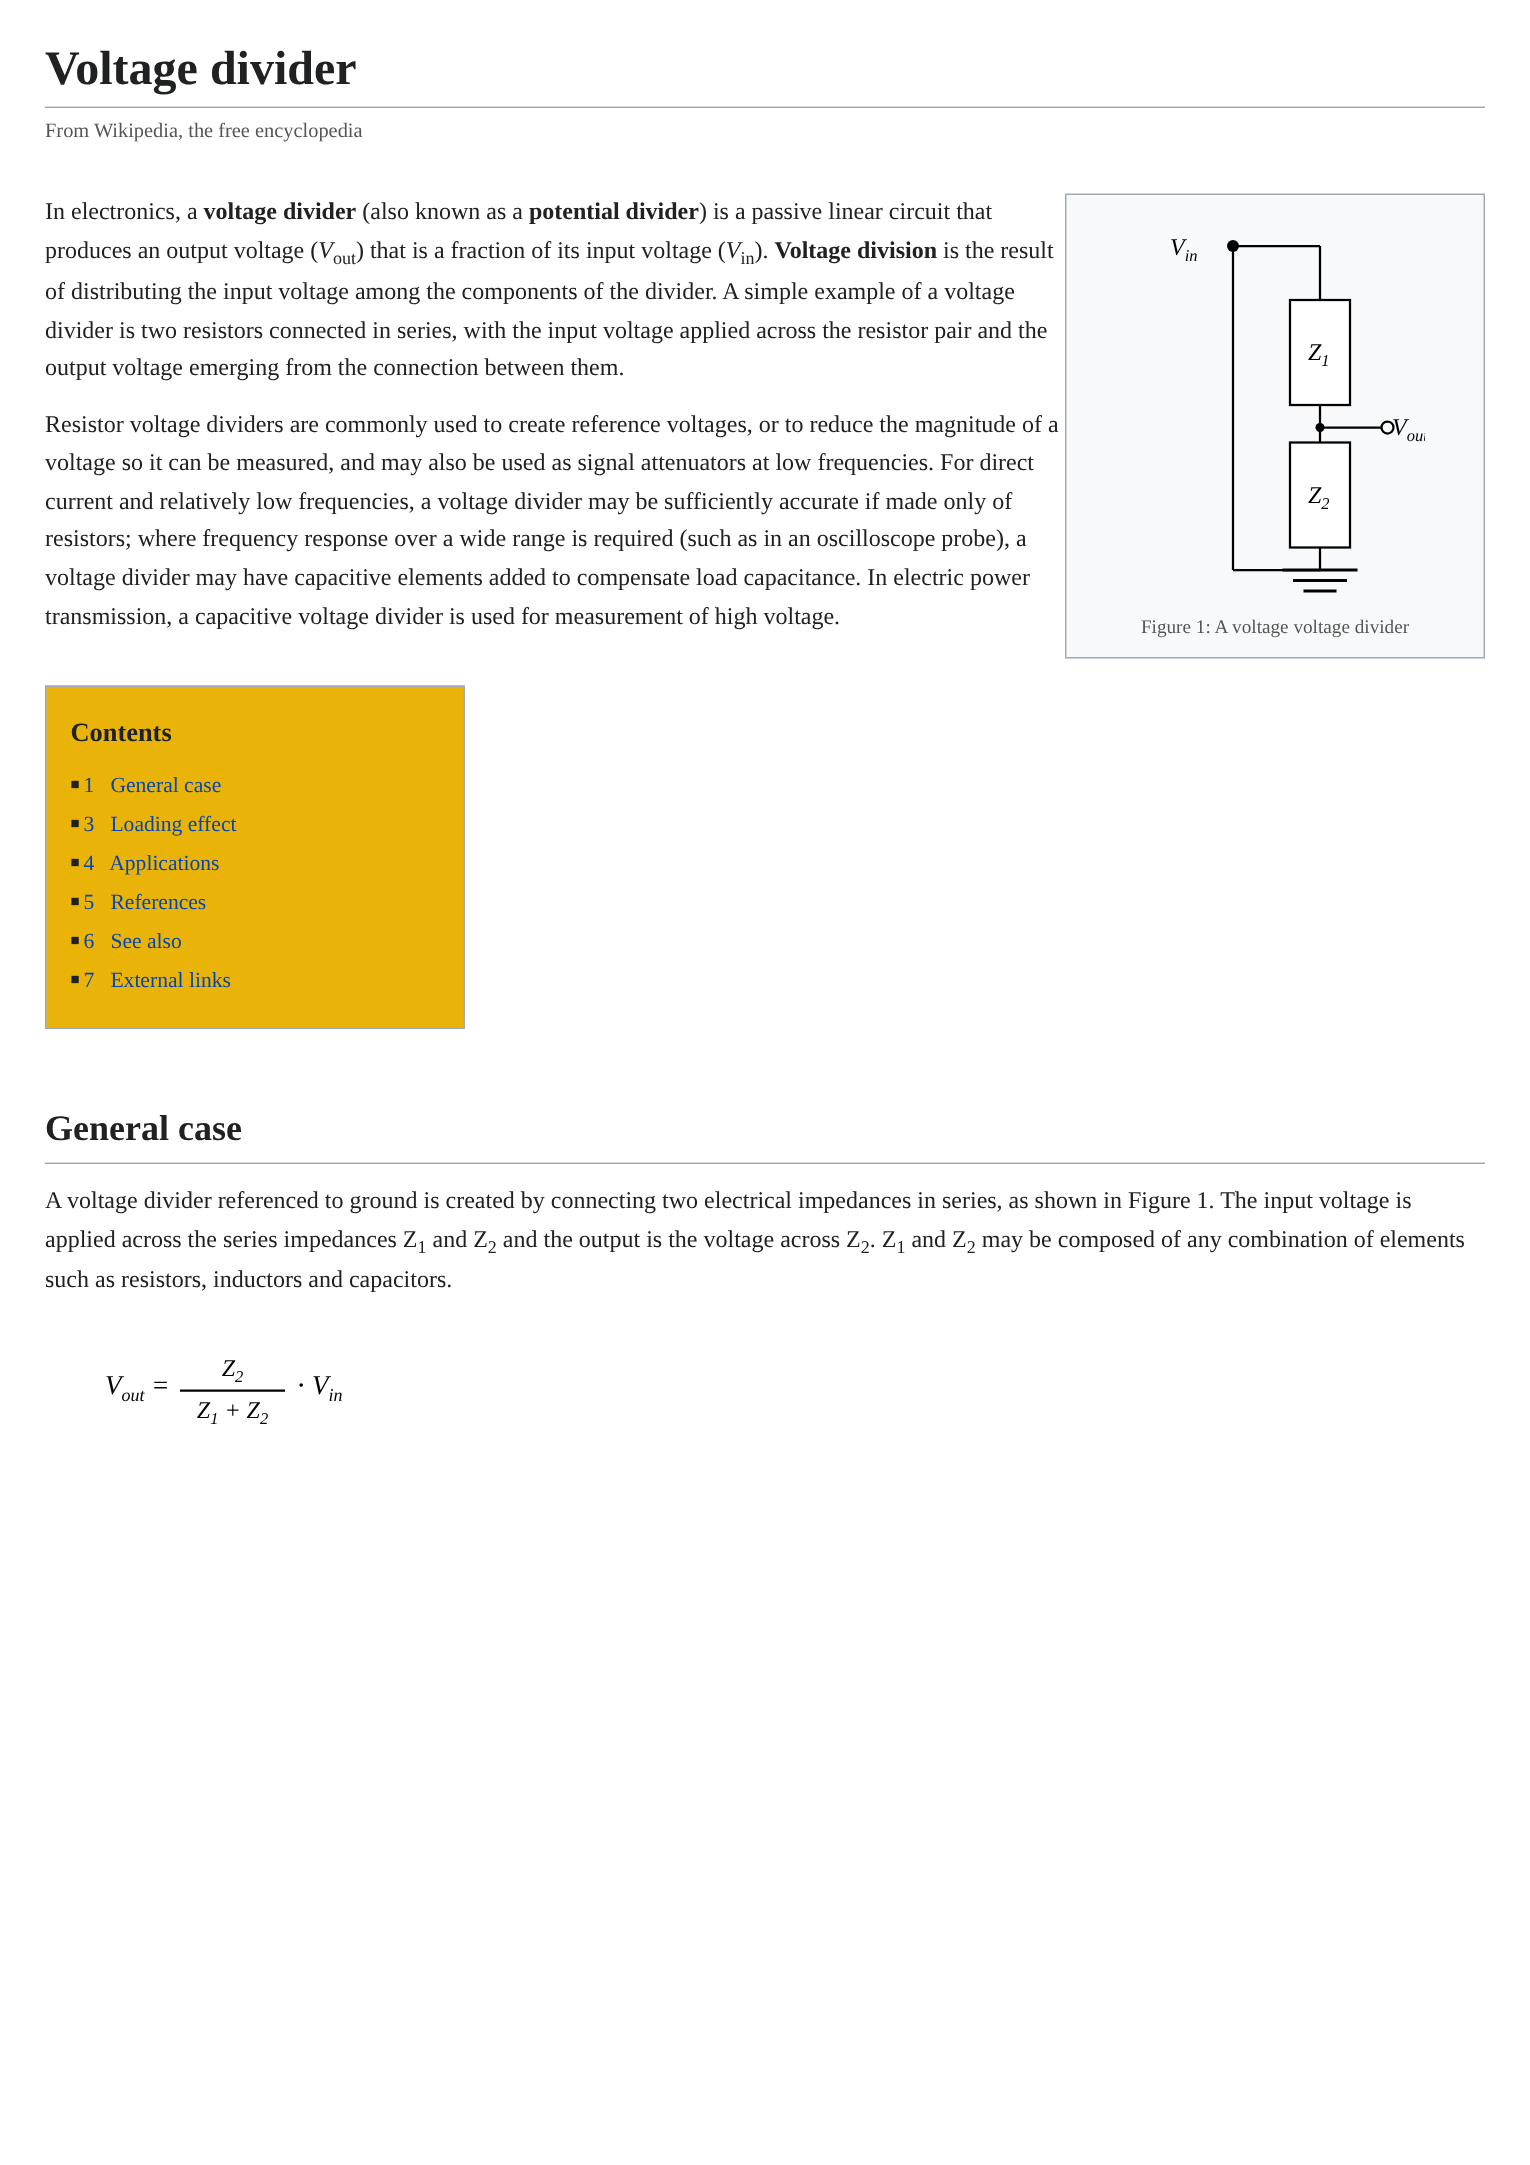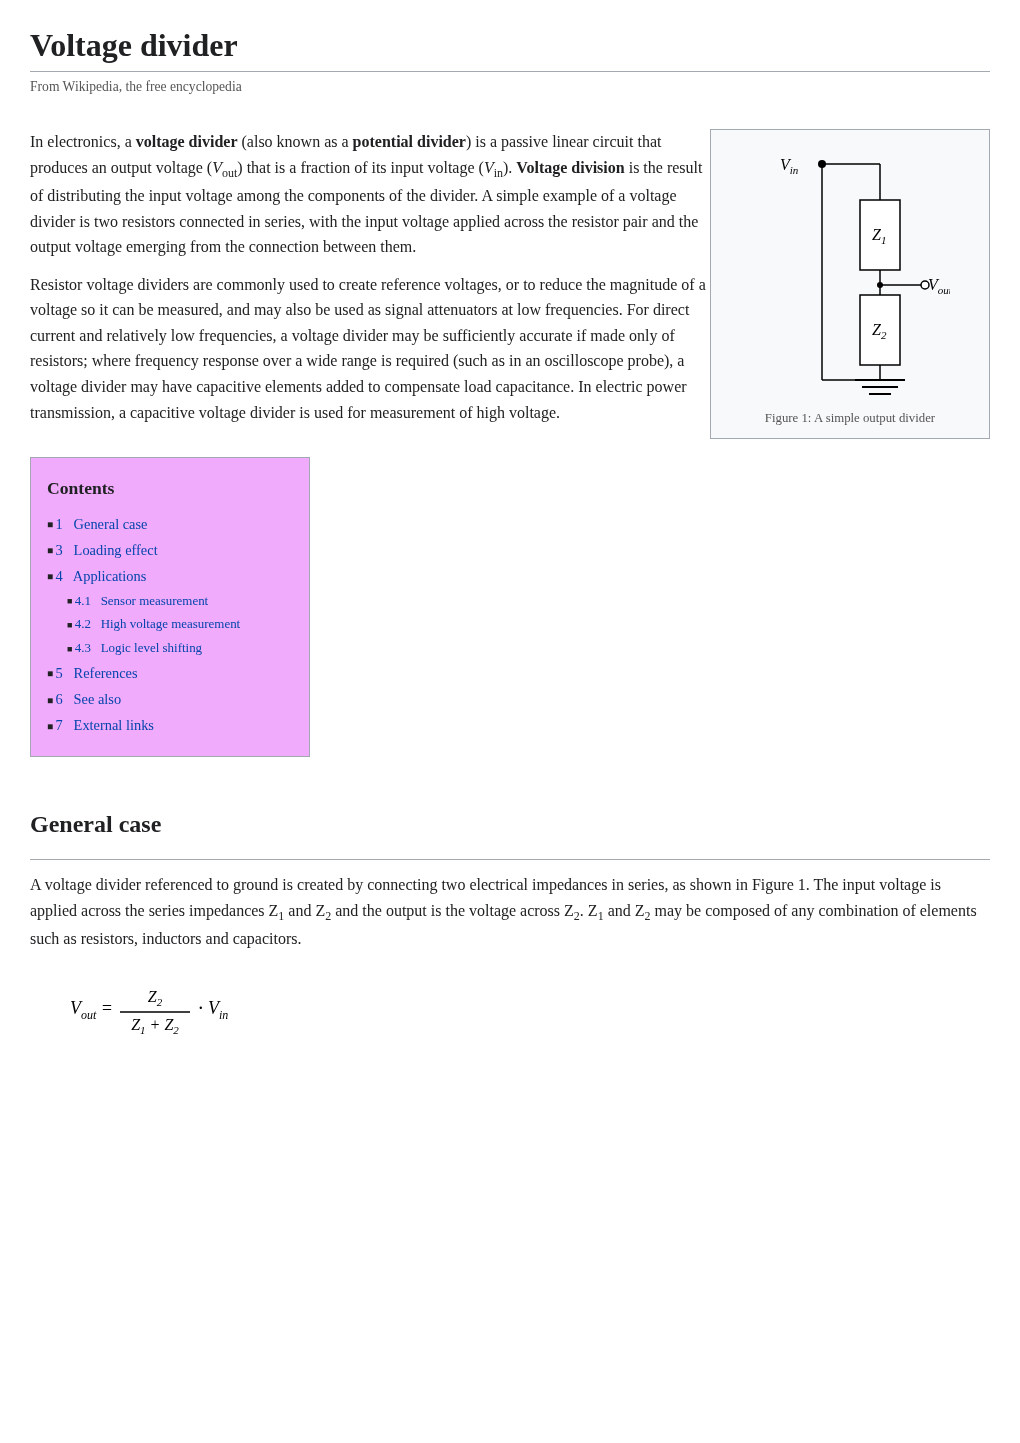--- a/index.html
+++ b/index.html
@@ -45,21 +45,21 @@
       font-size: 0.8em;
       color: #555;
       align-self: flex-start;
     }
     .circuit-svg {
       display: block;
       margin: 0 auto 8px;
     }
     .contents-box {
       border: 1px solid #a2a9b1;
-      background: #f0abfc;
+      background: #eab308;
       display: inline-block;
       padding: 16px 24px 16px 16px;
       margin-bottom: 24px;
       min-width: 280px;
       max-width: 360px;
     }
     .contents-title {
       font-size: 1.1em;
       font-weight: bold;
       margin-bottom: 10px;
@@ -88,21 +88,21 @@
     .contents-box a {
       color: #0645ad;
       text-decoration: none;
     }
     .section-title {
       font-size: 1.5em;
       font-weight: bold;
       border-bottom: 1px solid #a2a9b1;
       margin-bottom: 12px;
       margin-top: 24px;
-      padding-bottom: 16px;
+      padding-bottom: 3px;
     }
     .general-case-text p {
       margin-bottom: 12px;
     }
     .formula-block {
       margin: 20px 30px;
       font-style: italic;
       font-size: 1.2em;
     }
     .bold { font-weight: bold; }
@@ -168,36 +168,31 @@
 
       <line x1="130" y1="225" x2="130" y2="240" stroke="black" stroke-width="1.5"></line>
 
       <line x1="105" y1="240" x2="155" y2="240" stroke="black" stroke-width="2"></line>
       <line x1="112" y1="247" x2="148" y2="247" stroke="black" stroke-width="2"></line>
       <line x1="119" y1="254" x2="141" y2="254" stroke="black" stroke-width="2"></line>
 
       <line x1="72" y1="24" x2="72" y2="240" stroke="black" stroke-width="1.5"></line>
       <line x1="72" y1="240" x2="130" y2="240" stroke="black" stroke-width="1.5"></line>
     </svg>
-    <div>Figure 1: A simple output divider</div>
+    <div>Figure 1: A voltage voltage divider</div>
   </div>
 </div>
 
 
 <div class="contents-box">
   <div class="contents-title">Contents</div>
   <ul>
     <li><a href="#">1 &nbsp; General case</a></li>
     <li><a href="#">3 &nbsp; Loading effect</a></li>
     <li><a href="#">4 &nbsp; Applications</a>
-      <ul>
-        <li><a href="#">4.1 &nbsp; Sensor measurement</a></li>
-        <li><a href="#">4.2 &nbsp; High voltage measurement</a></li>
-        <li><a href="#">4.3 &nbsp; Logic level shifting</a></li>
-      </ul>
     </li>
     <li><a href="#">5 &nbsp; References</a></li>
     <li><a href="#">6 &nbsp; See also</a></li>
     <li><a href="#">7 &nbsp; External links</a></li>
   </ul>
 </div>
 
 
 <div class="general-case-section">
   <h2 class="section-title">General case</h2>

